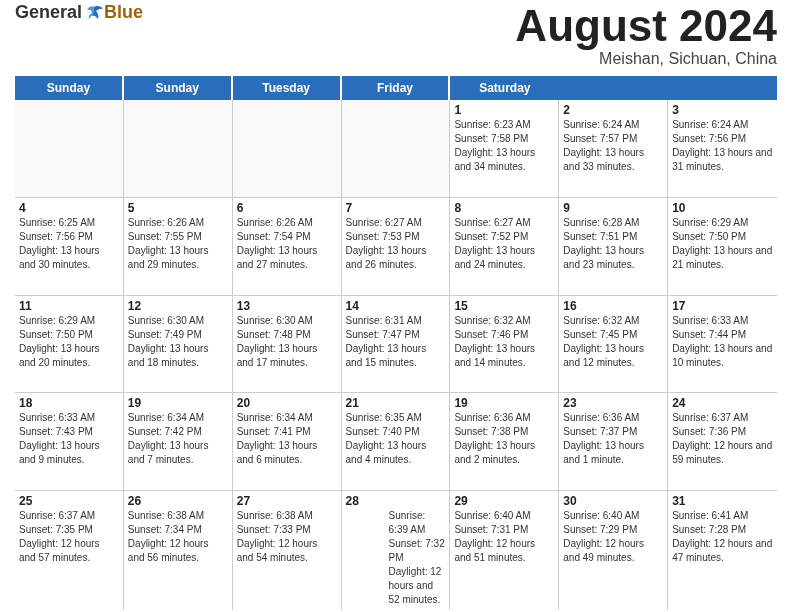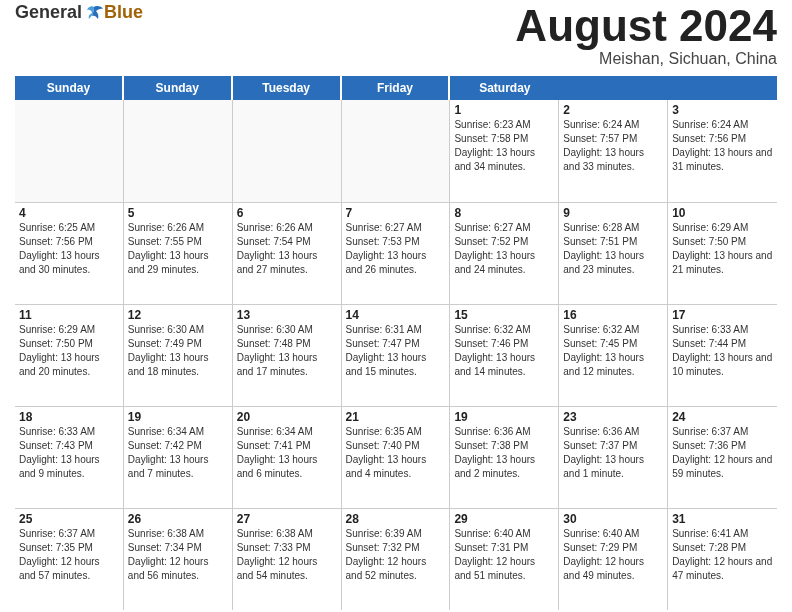--- a/index.html
+++ b/index.html
@@ -308,21 +308,21 @@
 Daylight: 12 hours and 56 minutes.</div>
           </div>
           <div class="cal-cell">
             <span class="day-number">27</span>
             <div class="cell-info" style="white-space: pre-line;">Sunrise: 6:38 AM
 Sunset: 7:33 PM
 Daylight: 12 hours and 54 minutes.</div>
           </div>
           <div class="cal-cell">
             <span class="day-number">28</span>
-            <div class="cell-info" style="white-space: pre-line;">Sunrise: 6:39 AM
+            <div class="cell-info" style="white-space: pre-line; margin-left: 43px;">Sunrise: 6:39 AM
 Sunset: 7:32 PM
 Daylight: 12 hours and 52 minutes.</div>
           </div>
           <div class="cal-cell">
             <span class="day-number">29</span>
             <div class="cell-info" style="white-space: pre-line;">Sunrise: 6:40 AM
 Sunset: 7:31 PM
 Daylight: 12 hours and 51 minutes.</div>
           </div>
           <div class="cal-cell">

